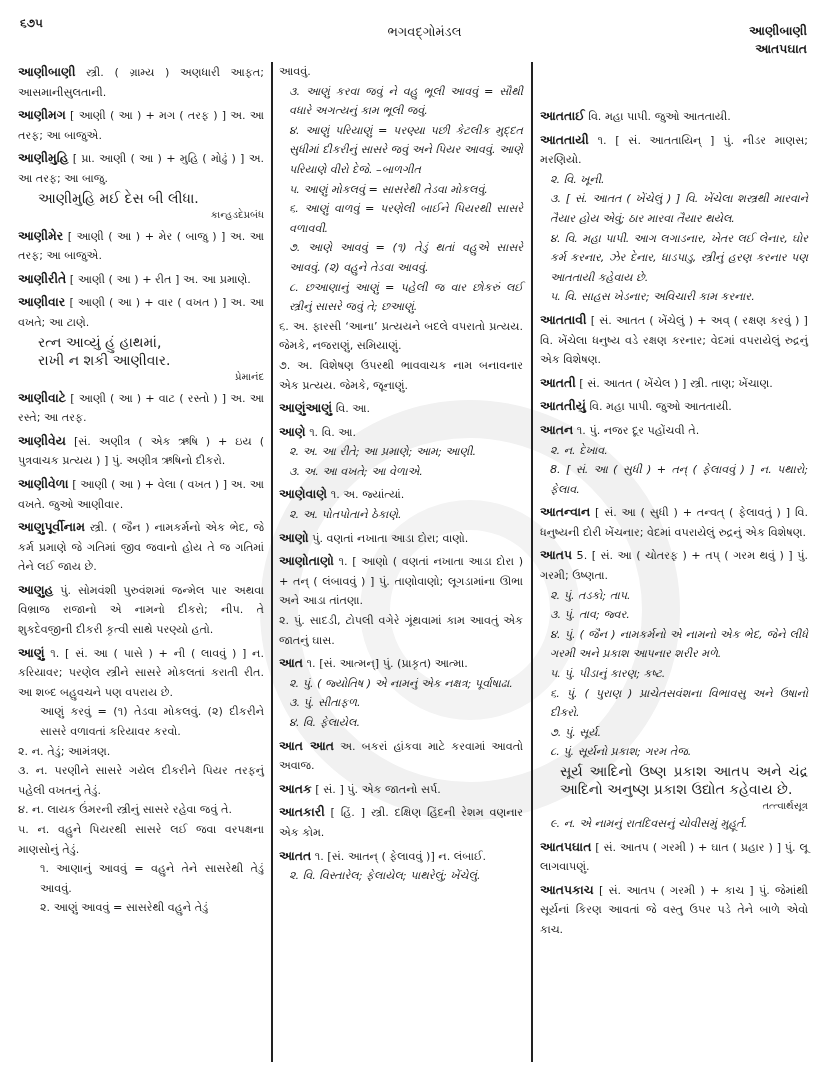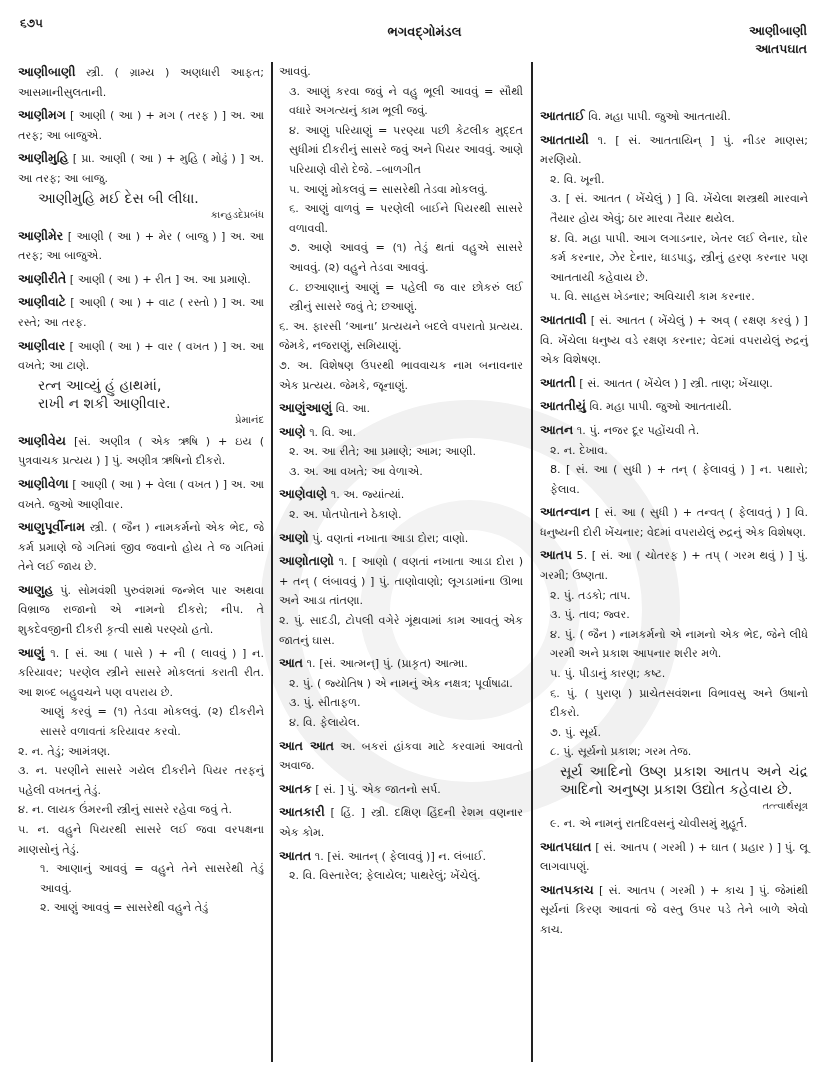--- a/index.html
+++ b/index.html
@@ -14,39 +14,39 @@
     border-radius: 50%; border: 38px solid #f1f1f1; z-index: 0;
   }
   .watermark2 {
     position: absolute; left: 360px; top: 500px; width: 220px; height: 220px;
     border-radius: 50%; border: 30px solid #f3f3f3; z-index: 0;
   }
   .header {
     position: absolute; left: 0; top: 0; width: 825px; height: 58px; z-index: 1;
   }
   .page-num { position: absolute; left: 20px; top: 16px; font-size: 12px; font-weight: bold; }
-  .book-title { position: absolute; left: 0; width: 825px; top: 24px; text-align: center; font-size: 13px; font-weight: bold; padding-left: 24px; }
+  .book-title { position: absolute; left: 0; width: 825px; top: 24px; text-align: center; font-size: 13px; font-weight: normal; padding-left: 24px; }
   .guide { position: absolute; right: 18px; top: 22px; text-align: right; font-size: 12.5px; font-weight: bold; line-height: 18px; }
 
   .columns { position: absolute; top: 62px; left: 0; width: 737px; height: 1002px; z-index: 1; }
   .col {
     position: absolute; top: 0; height: 1000px;
     font-size: 11.2px; line-height: 19.6px; text-align: justify;
   }
   .col-1 { left: 18px; width: 246px; }
   .col-2 { left: 279px; width: 244px; }
   .col-3 { left: 540px; width: 268px; margin-top: 44px; }
   .divider { position: absolute; top: 0; width: 1.5px; height: 1000px; background: #222; }
   .divider-1 { left: 271px; }
   .divider-2 { left: 531px; }
 
   .entry { margin-bottom: 3px; }
   .hw { font-weight: bold; font-size: 12.4px; }
   .body-text { }
-  .sub { padding-left: 10px; }
+  .sub { padding-left: 10px; font-style: italic; }
   .sub-2 { padding-left: 22px; }
   .quote { padding-left: 20px; font-size: 14px; line-height: 18px; }
   .cite { text-align: right; font-size: 10px; line-height: 16px; }
 </style>
 </head>
 <body>
 
 <div class="watermark"></div>
 <div class="watermark2"></div>
 
@@ -72,27 +72,27 @@
         <div class="quote">આણીમુહિ મઈ દેસ બી લીધા.</div>
         <div class="cite">કાન્હડદેપ્રબંધ</div>
       </div>
       <div class="entry">
         <div><span class="hw">આણીમેર</span> <span class="body-text">[ આણી ( આ ) + મેર ( બાજુ ) ] અ. આ તરફ; આ બાજુએ.</span></div>
       </div>
       <div class="entry">
         <div><span class="hw">આણીરીતે</span> <span class="body-text">[ આણી ( આ ) + રીત ] અ. આ પ્રમાણે.</span></div>
       </div>
       <div class="entry">
-        <div><span class="hw">આણીવાટે</span> <span class="body-text">[ આણી ( આ ) + વાટ ( રસ્તો ) ] અ. આ રસ્તે; આ તરફ.</span></div>
-      </div>
-      <div class="entry">
         <div><span class="hw">આણીવાર</span> <span class="body-text">[ આણી ( આ ) + વાર ( વખત ) ] અ. આ વખતે; આ ટાણે.</span></div>
         <div class="quote">રત્ન આવ્યું હું હાથમાં,</div>
         <div class="quote">રાખી ન શકી આણીવાર.</div>
         <div class="cite">પ્રેમાનંદ</div>
+      </div>
+      <div class="entry">
+        <div><span class="hw">આણીવાટે</span> <span class="body-text">[ આણી ( આ ) + વાટ ( રસ્તો ) ] અ. આ રસ્તે; આ તરફ.</span></div>
       </div>
       <div class="entry">
         <div><span class="hw">આણીવેય</span> <span class="body-text">[સં. અણીત્ર ( એક ઋષિ ) + ઇય ( પુત્રવાચક પ્રત્યય ) ] પું. અણીત્ર ઋષિનો દીકરો.</span></div>
       </div>
       <div class="entry">
         <div><span class="hw">આણીવેળા</span> <span class="body-text">[ આણી ( આ ) + વેલા ( વખત ) ] અ. આ વખતે. જુઓ આણીવાર.</span></div>
       </div>
       <div class="entry">
         <div><span class="hw">આણુપૂર્વીનામ</span> <span class="body-text">સ્ત્રી. ( જૈન ) નામકર્મનો એક ભેદ, જે કર્મ પ્રમાણે જે ગતિમાં જીવ જવાનો હોય તે જ ગતિમાં તેને લઈ જાય છે.</span></div>
       </div>

